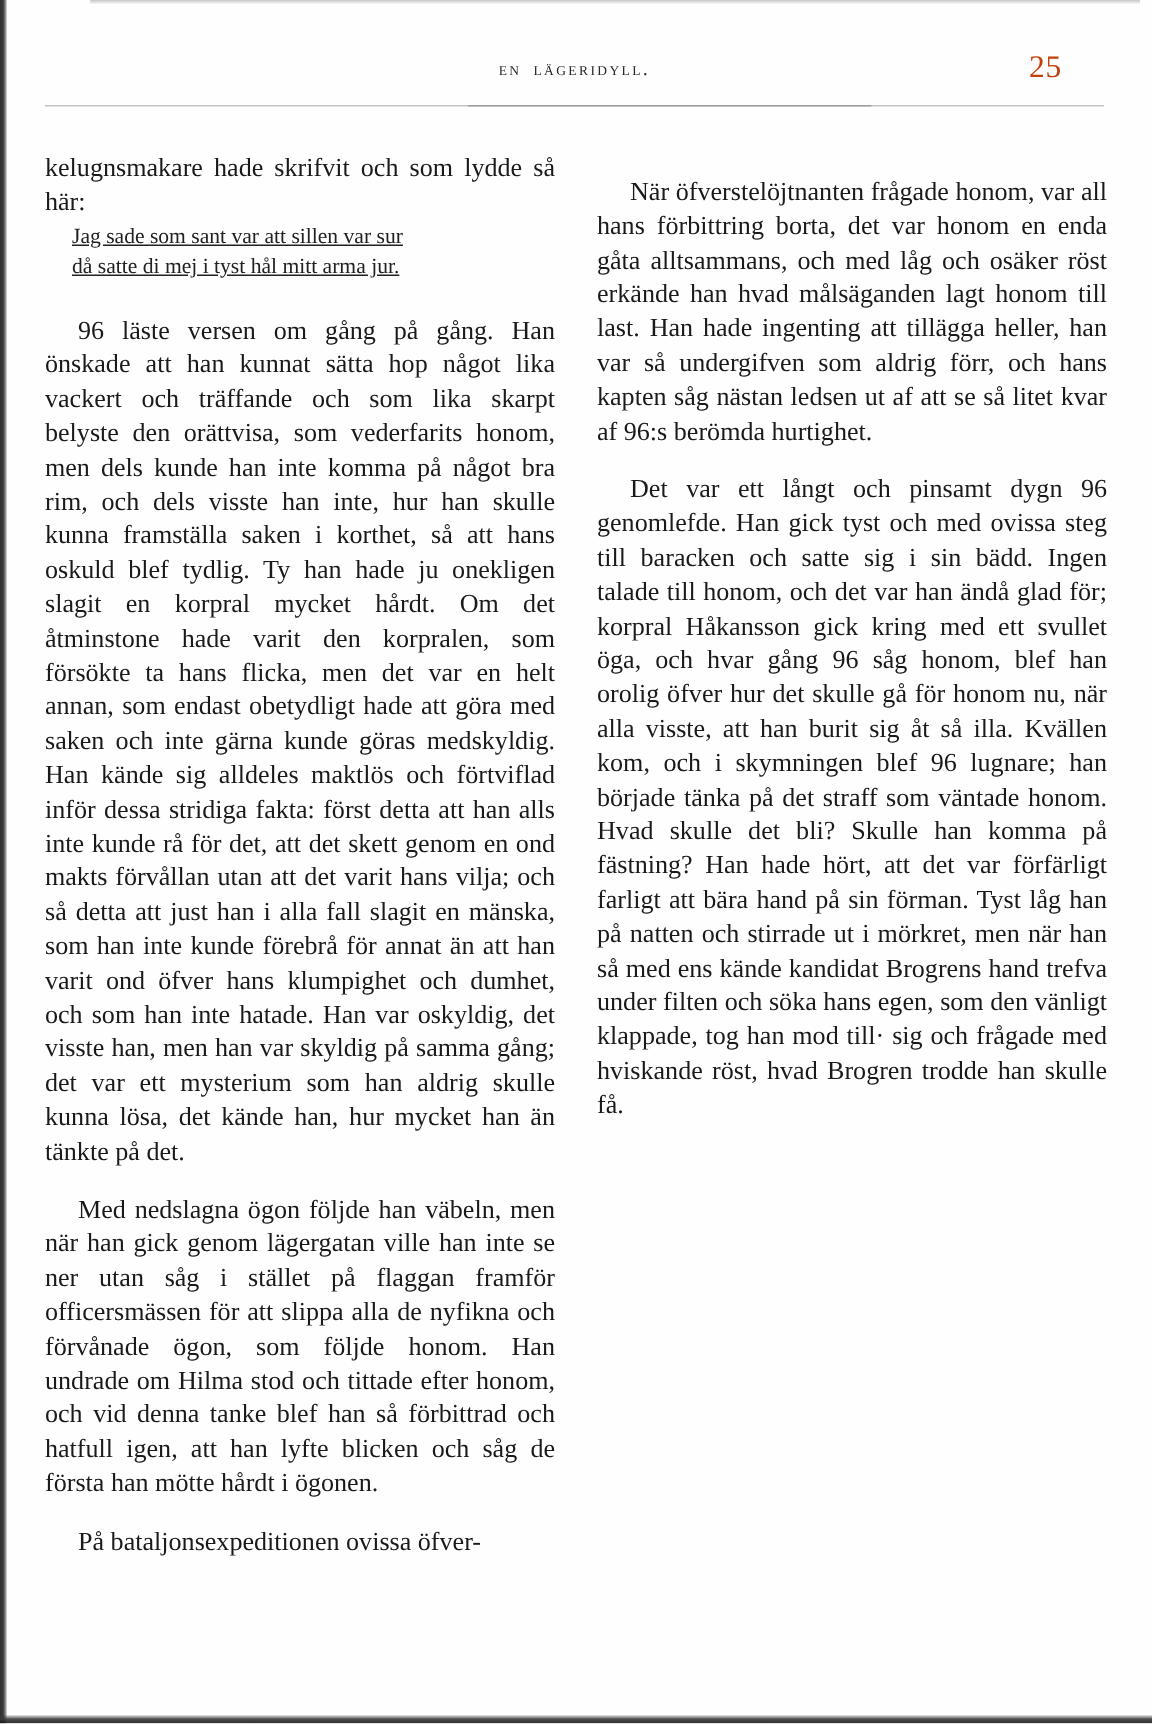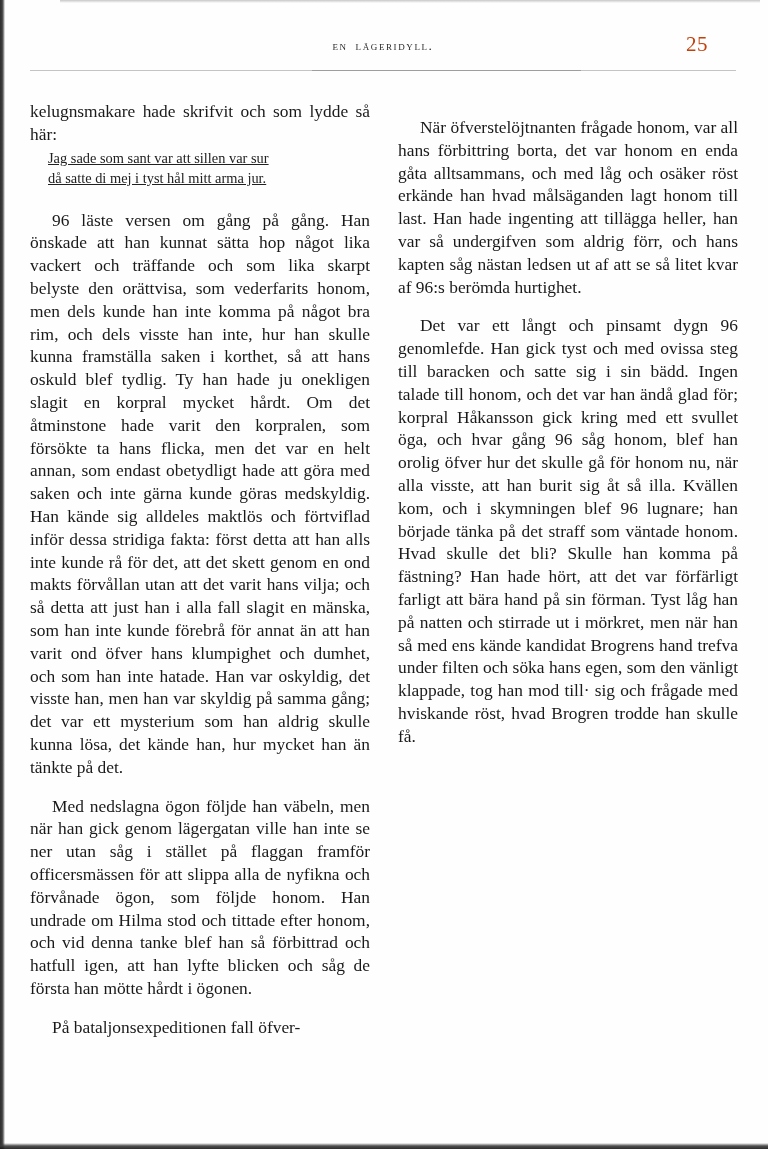--- a/index.html
+++ b/index.html
@@ -180,21 +180,21 @@
       <div class="col">
         <p class="para noindent nostretch">kelugnsmakare hade skrifvit och som lydde så här:</p>
 
         <div class="verse">
           <span class="verse-line">Jag sade som sant var att sillen var sur</span>
           <span class="verse-line">då satte di mej i tyst hål mitt arma jur.</span>
         </div>
 
         <p class="para indent nostretch">96 läste versen om gång på gång. Han önskade att han kunnat sätta hop något lika vackert och träffande och som lika skarpt belyste den orättvisa, som vederfarits honom, men dels kunde han inte komma på något bra rim, och dels visste han inte, hur han skulle kunna framställa saken i korthet, så att hans oskuld blef tydlig. Ty han hade ju onekligen slagit en korpral mycket hårdt. Om det åtminstone hade varit den korpralen, som försökte ta hans flicka, men det var en helt annan, som endast obetydligt hade att göra med saken och inte gärna kunde göras medskyldig. Han kände sig alldeles maktlös och förtviflad inför dessa stridiga fakta: först detta att han alls inte kunde rå för det, att det skett genom en ond makts förvållan utan att det varit hans vilja; och så detta att just han i alla fall slagit en mänska, som han inte kunde förebrå för annat än att han varit ond öfver hans klumpighet och dumhet, och som han inte hatade. Han var oskyldig, det visste han, men han var skyldig på samma gång; det var ett mysterium som han aldrig skulle kunna lösa, det kände han, hur mycket han än tänkte på det.</p>
         <p class="para indent nostretch">Med nedslagna ögon följde han väbeln, men när han gick genom lägergatan ville han inte se ner utan såg i stället på flaggan framför officersmässen för att slippa alla de nyfikna och förvånade ögon, som följde honom. Han undrade om Hilma stod och tittade efter honom, och vid denna tanke blef han så förbittrad och hatfull igen, att han lyfte blicken och såg de första han mötte hårdt i ögonen.</p>
-        <p class="para indent nostretch">På bataljonsexpeditionen fall öfver-</p>
+        <p class="para indent nostretch">På bataljonsexpeditionen ovissa öfver-</p>
       </div>
 
       <div class="col">
         <p class="para indent nostretch">När öfverstelöjtnanten frågade honom, var all hans förbittring borta, det var honom en enda gåta alltsammans, och med låg och osäker röst erkände han hvad målsäganden lagt honom till last. Han hade ingenting att tillägga heller, han var så undergifven som aldrig förr, och hans kapten såg nästan ledsen ut af att se så litet kvar af 96:s berömda hurtighet.</p>
         <p class="para indent nostretch">Det var ett långt och pinsamt dygn 96 genomlefde. Han gick tyst och med ovissa steg till baracken och satte sig i sin bädd. Ingen talade till honom, och det var han ändå glad för; korpral Håkansson gick kring med ett svullet öga, och hvar gång 96 såg honom, blef han orolig öfver hur det skulle gå för honom nu, när alla visste, att han burit sig åt så illa. Kvällen kom, och i skymningen blef 96 lugnare; han började tänka på det straff som väntade honom. Hvad skulle det bli? Skulle han komma på fästning? Han hade hört, att det var förfärligt farligt att bära hand på sin förman. Tyst låg han på natten och stirrade ut i mörkret, men när han så med ens kände kandidat Brogrens hand trefva under filten och söka hans egen, som den vänligt klappade, tog han mod till· sig och frågade med hviskande röst, hvad Brogren trodde han skulle få.</p>
       </div>
 
     </div>
   </div>
 </div>

